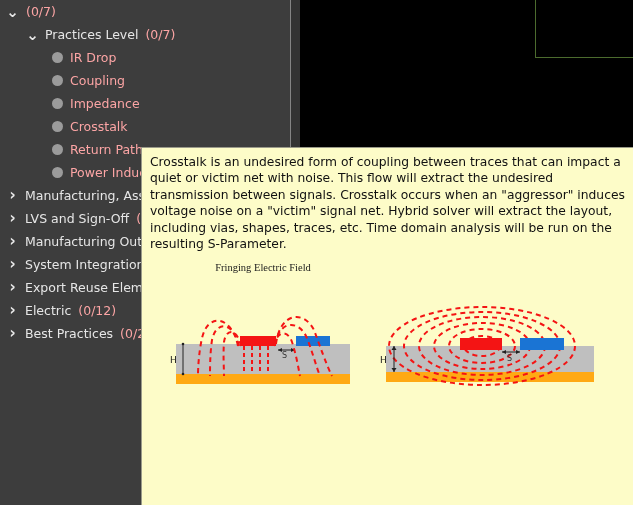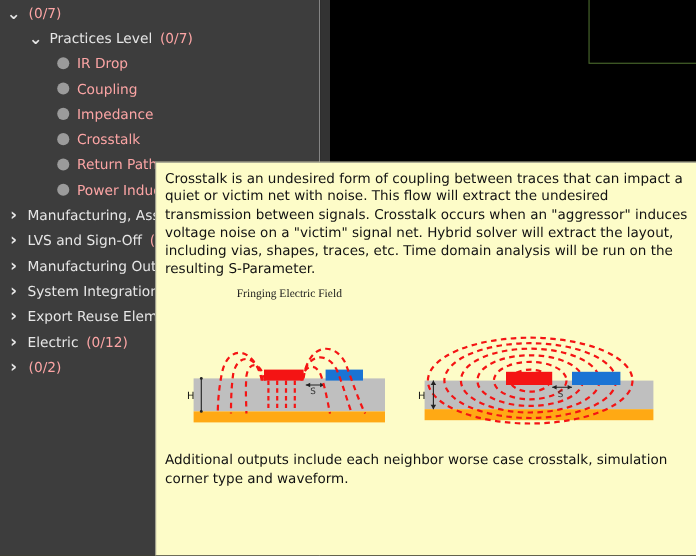--- a/index.html
+++ b/index.html
@@ -210,20 +210,21 @@
         <span class="chev" style="font-size: 15px;">›</span>
         <span class="grp-label">Export Reuse Elements</span>
       </div>
       <div class="tree-row lvl0">
         <span class="chev" style="font-size: 15px;">›</span>
         <span class="grp-label">Electric</span>
         <span class="count">(0/12)</span>
       </div>
       <div class="tree-row lvl0">
         <span class="chev" style="font-size: 15px;">›</span>
+        <span class="grp-label">Best Practices</span>
         <span class="count">(0/2)</span>
       </div>
     </div>
 </div>
 <div id="sidebar-divider"></div>
 <div id="sidebar-scroll-gutter"></div>
 
 <div id="tooltip">
   <p>Crosstalk is an undesired form of coupling between traces that can impact a quiet or victim net with noise. This flow will extract the undesired transmission between signals. Crosstalk occurs when an "aggressor" induces voltage noise on a "victim" signal net. Hybrid solver will extract the layout, including vias, shapes, traces, etc. Time domain analysis will be run on the resulting S-Parameter.</p>
 
@@ -295,14 +296,13 @@
         <line x1="130" y1="76" x2="148" y2="76" stroke="#222" stroke-width="1"></line>
         <polygon points="130,76 134,74 134,78" fill="#222"></polygon>
         <polygon points="148,76 144,74 144,78" fill="#222"></polygon>
         <text x="135" y="85" font-size="8" fill="#333" font-family="DejaVu Sans, sans-serif">S</text>
       </svg>
     </div>
 
   </div>
 
   <div class="tt-gap"></div>
-  <p>Additional outputs include each neighbor worse case crosstalk, simulation corner type and waveform.</p>
 </div>
 
 </body></html>

